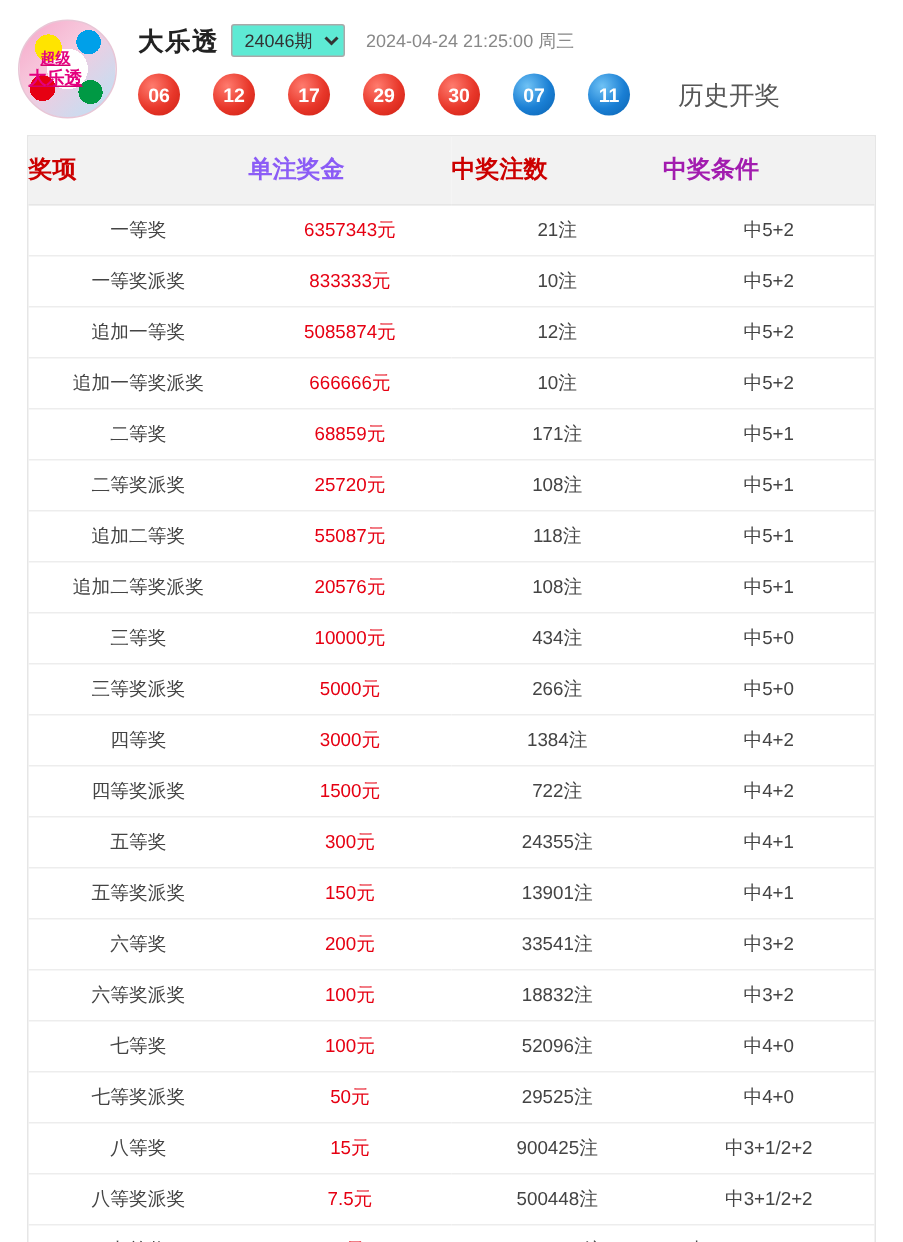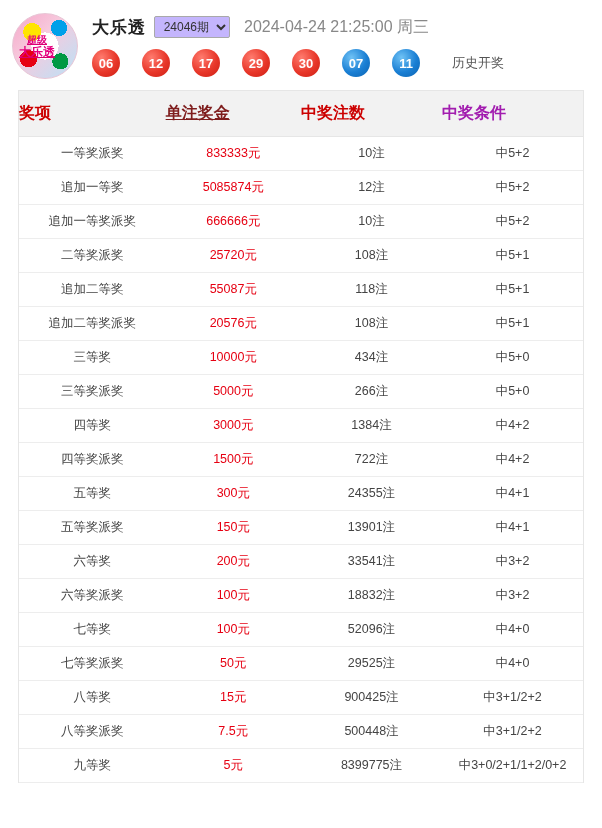--- a/index.html
+++ b/index.html
@@ -67,28 +67,27 @@
     font-size: 17px;
     color: #222;
     font-weight: bold;
     letter-spacing: 1px;
   }
   .issue-select {
     font-family: "Liberation Sans", sans-serif;
     font-size: 12px;
     color: #333;
     border: 1px solid #a9a9a9;
-    background: #c4b5fd;
+    background: #5eead4;
     border-radius: 2px;
     padding: 2px 4px;
     height: 22px;
-    text-align: right;
   }
   .draw-time {
-    font-size: 16px;
+    font-size: 12px;
     color: #888;
     margin-left: 6px;
   }
   .header-row2 {
     display: flex;
     align-items: center;
     gap: 22px;
   }
   .ball {
     width: 28px;
@@ -103,21 +102,21 @@
     flex: none;
     letter-spacing: 0;
   }
   .ball.red {
     background: radial-gradient(circle at 34% 30%, #ff7b6e 0%, #e8372a 55%, #cc1e12 100%);
   }
   .ball.blue {
     background: radial-gradient(circle at 34% 30%, #6fc2f5 0%, #1a7fd4 55%, #0a62b0 100%);
   }
   .history-link {
-    font-size: 13px;
+    font-size: 17px;
     color: #555;
     margin-left: 10px;
     text-decoration: none;
     cursor: pointer;
   }
 
   
   .table-wrap {
     margin: 0 18px;
     border: 1px solid #e6e6e6;
@@ -131,21 +130,21 @@
   table.prize thead th {
     background: #f2f2f2;
     color: #c22;
     font-weight: bold;
     font-size: 16px;
     padding: 12px 0;
     border-bottom: 1px solid #e6e6e6;
     text-align: left;
   }
   table.prize thead th:nth-child(1) { color: #cc0000; }
-  table.prize thead th:nth-child(2) { color: #7f1d1d; text-decoration: underline; }
+  table.prize thead th:nth-child(2) { color: #8b5cf6; }
   table.prize thead th:nth-child(3) { color: #cc0000; }
   table.prize thead th:nth-child(4) { color: #a21caf; }
   table.prize tbody td {
     padding: 8px 0;
     border-bottom: 1px solid #ededed;
     text-align: center;
     color: #444;
     font-size: 12.5px;
   }
   table.prize tbody td.amount { color: #e60012; }
@@ -191,38 +190,50 @@
       <thead>
         <tr>
           <th>奖项</th>
           <th>单注奖金</th>
           <th>中奖注数</th>
           <th>中奖条件</th>
         </tr>
       </thead>
       <tbody id="prize-body">
           <tr>
+            <td>一等奖</td>
+            <td class="amount">6357343元</td>
+            <td>21注</td>
+            <td>中5+2</td>
+          </tr>
+          <tr>
             <td>一等奖派奖</td>
             <td class="amount">833333元</td>
             <td>10注</td>
             <td>中5+2</td>
           </tr>
           <tr>
             <td>追加一等奖</td>
             <td class="amount">5085874元</td>
             <td>12注</td>
             <td>中5+2</td>
           </tr>
           <tr>
             <td>追加一等奖派奖</td>
             <td class="amount">666666元</td>
             <td>10注</td>
             <td>中5+2</td>
           </tr>
           <tr>
+            <td>二等奖</td>
+            <td class="amount">68859元</td>
+            <td>171注</td>
+            <td>中5+1</td>
+          </tr>
+          <tr>
             <td>二等奖派奖</td>
             <td class="amount">25720元</td>
             <td>108注</td>
             <td>中5+1</td>
           </tr>
           <tr>
             <td>追加二等奖</td>
             <td class="amount">55087元</td>
             <td>118注</td>
             <td>中5+1</td>

